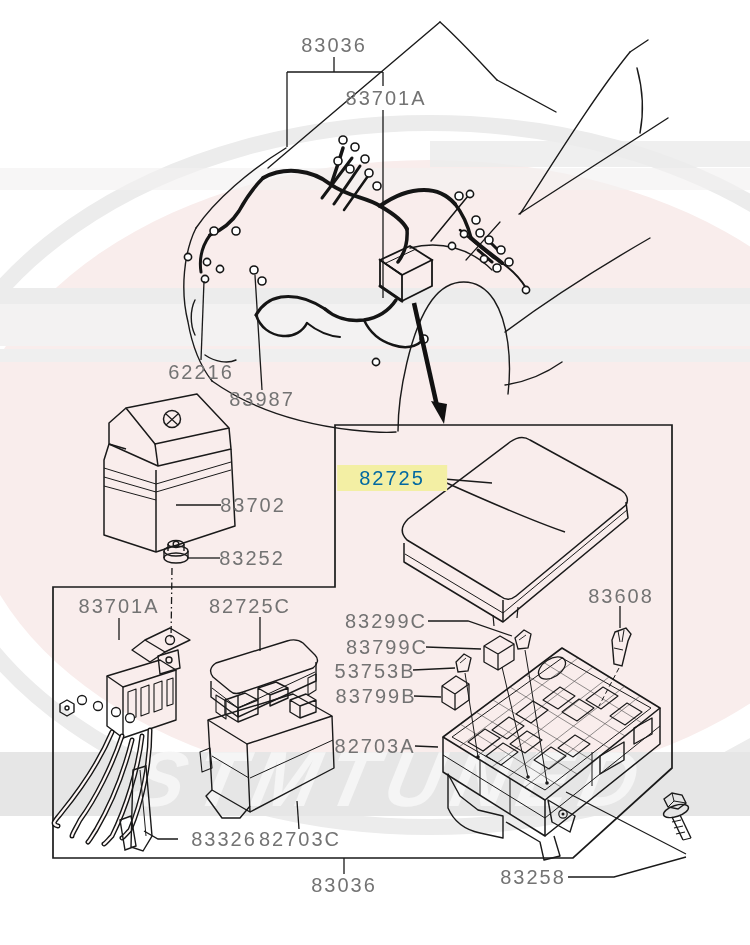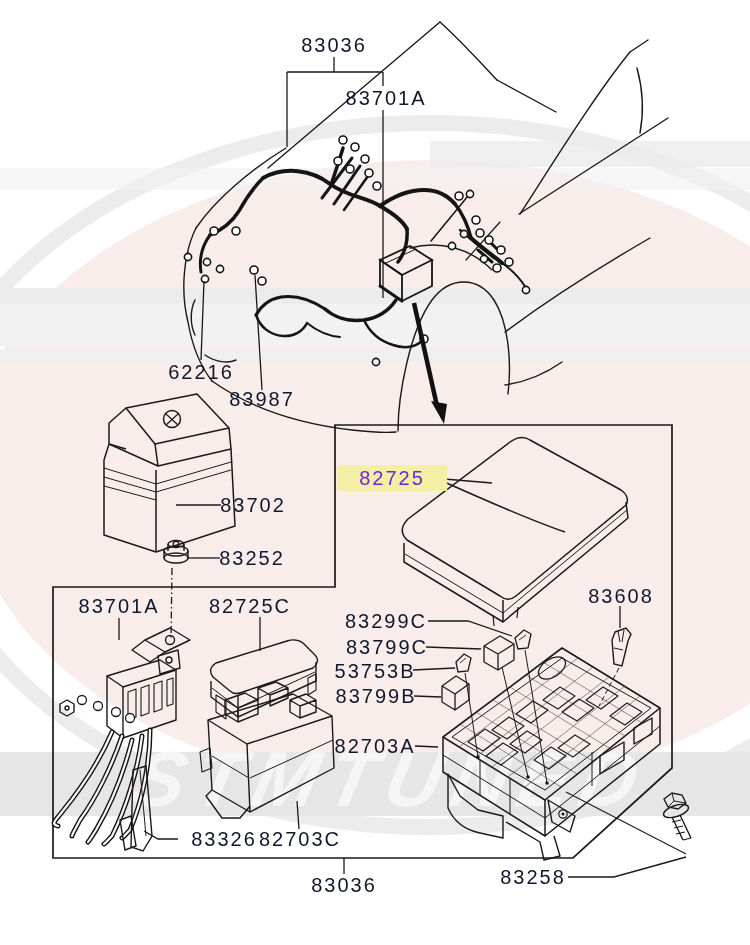--- a/index.html
+++ b/index.html
@@ -1,21 +1,21 @@
 <!DOCTYPE html>
 <html><head>
 <meta charset="utf-8">
 <style>
   html,body{margin:0;padding:0;background:#fff;}
   .canvas{position:relative;width:750px;height:945px;background:#ffffff;overflow:hidden;
           font-family:"Liberation Sans",sans-serif;}
   .art{position:absolute;left:0;top:0;}
   .plabel{position:absolute;transform:translate(-50%,-50%);font-size:20px;letter-spacing:2px;
-          color:#0f172a;white-space:nowrap;line-height:1;}
-  .plabel.hl{background:#f3efa4;color:#6d28d9;padding:3px 22px;}
+          color:#737373;white-space:nowrap;line-height:1;}
+  .plabel.hl{background:#f3efa4;color:#0369a1;padding:3px 22px;}
 </style>
 </head>
 <body>
 
 <div class="canvas">
 
 <svg class="art" width="750" height="945" viewBox="0 0 750 945">
 
   <g>
     <ellipse cx="430" cy="475" rx="505" ry="352" fill="none" stroke="#ececec" stroke-width="16"></ellipse>

